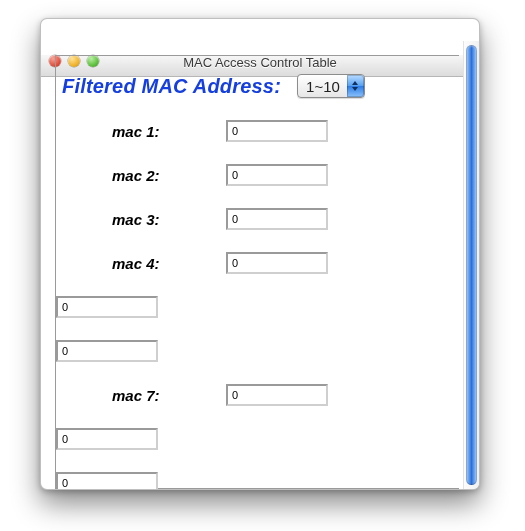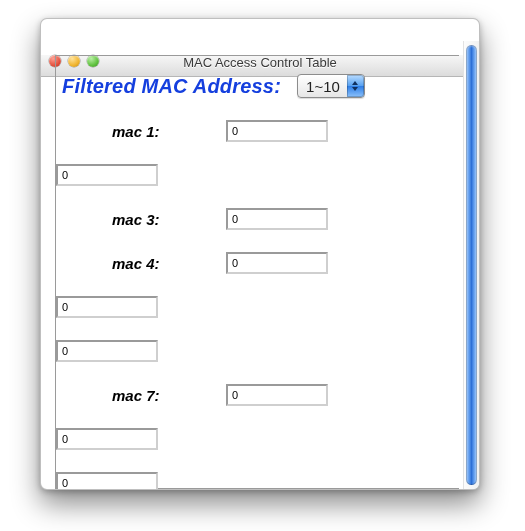--- a/index.html
+++ b/index.html
@@ -198,20 +198,21 @@
               </span>
             </span>
           </div>
 
           <div class="rows">
             <div class="row">
               <span class="row-label">mac 1:</span>
               <input class="row-input" value="0" style="">
             </div>
             <div class="row">
+              <span class="row-label">mac 2:</span>
               <input class="row-input" value="0" style="">
             </div>
             <div class="row">
               <span class="row-label">mac 3:</span>
               <input class="row-input" value="0" style="">
             </div>
             <div class="row">
               <span class="row-label">mac 4:</span>
               <input class="row-input" value="0" style="">
             </div>

